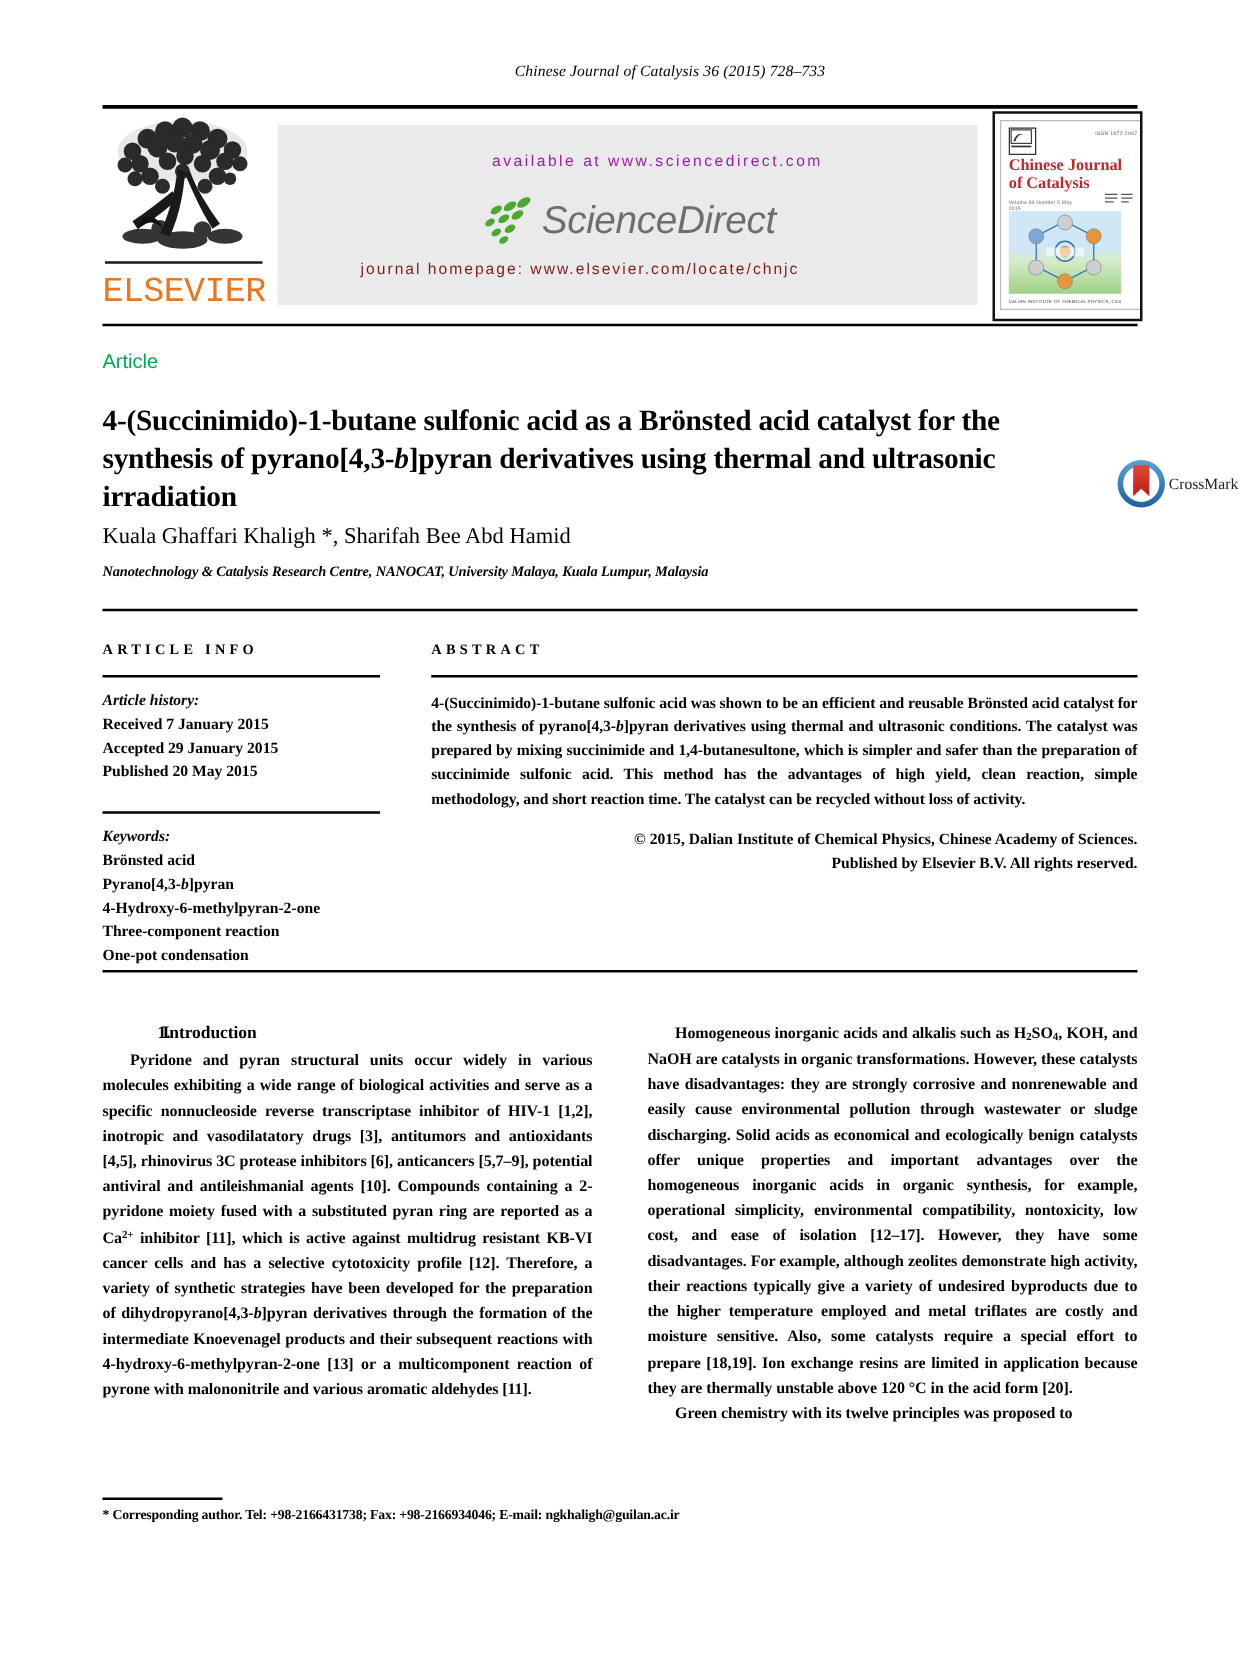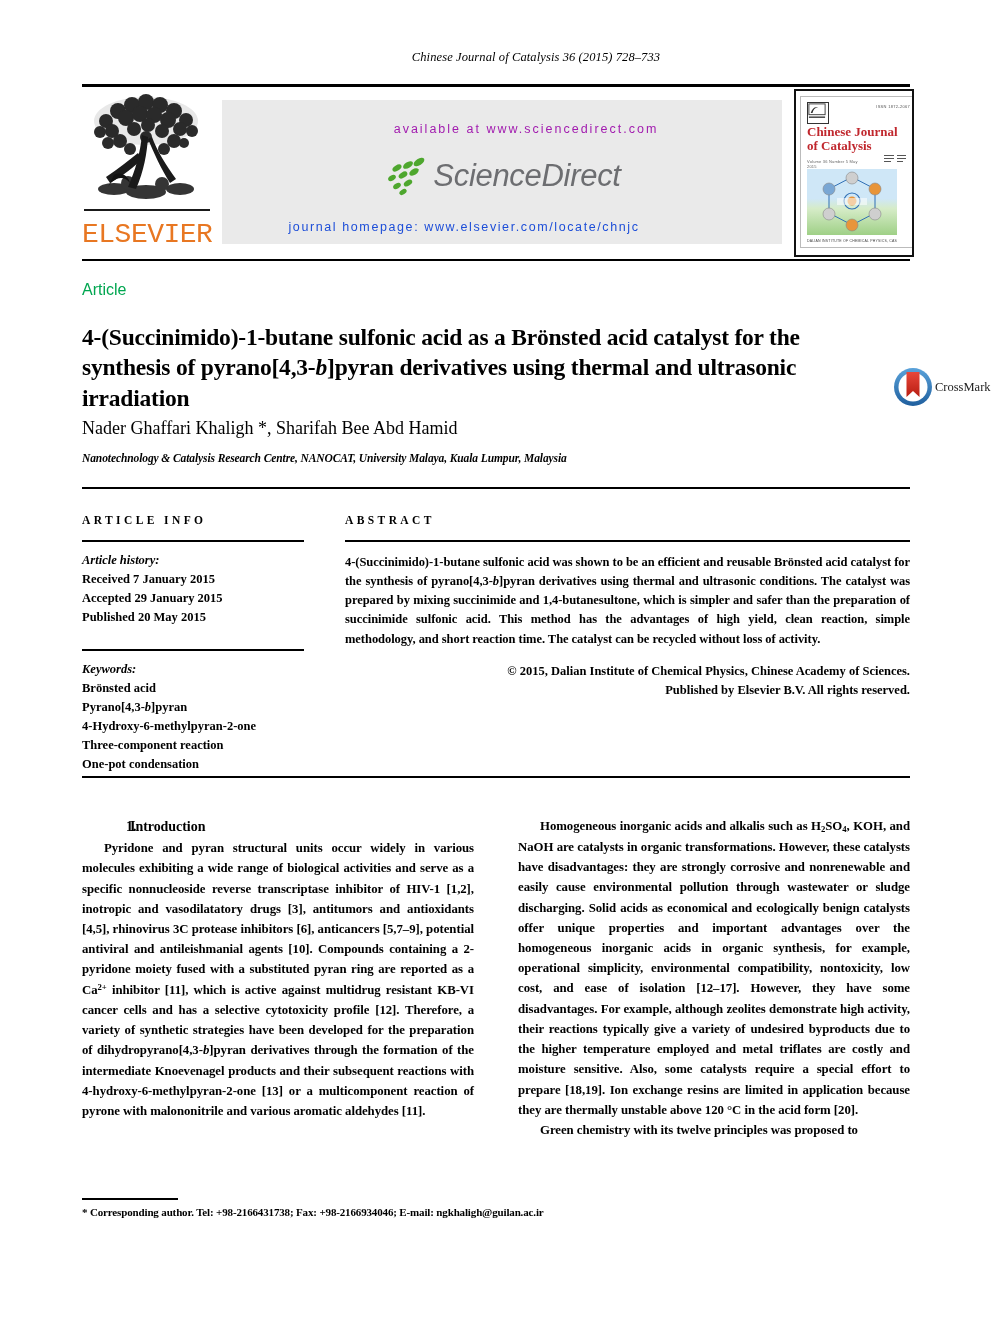--- a/index.html
+++ b/index.html
@@ -111,27 +111,27 @@
   }
   .sd-leaves { width: 46px; height: 40px; margin-right: 4px; }
   .sd-word {
     font-family: "Liberation Sans", sans-serif;
     font-size: 31px;
     letter-spacing: -0.3px;
     color: #6d6e71;
   }
   .sd-homepage {
     position: absolute;
-    left: 0; top: 120px;
+    left: 0; top: 108px;
     width: 484px;
     text-align: center;
     font-family: "Liberation Sans", sans-serif;
     font-size: 12.5px;
     letter-spacing: 1.6px;
-    color: #1d4ed8;
+    color: #7f1d1d;
   }
 
   .cover {
     position: absolute;
     left: 712px; top: 0px;
     width: 116px;
     height: 164px;
     border: 2px solid #111;
     background: #fff;
     overflow: hidden;
@@ -490,21 +490,21 @@
           </linearGradient>
         </defs>
         <circle cx="20" cy="20" r="19" fill="url(#cmblue)"></circle>
         <circle cx="20" cy="20" r="14.5" fill="#ffffff"></circle>
         <path d="M13.5 5 L26.5 5 L26.5 30 L20 24 L13.5 30 Z" fill="url(#cmred)"></path>
       </svg>
     </span>
     <span class="crossmark-text">CrossMark</span>
   </div>
 
-  <div class="authors">Nader Ghaffari Khaligh *, Sharifah Bee Abd Hamid</div>
+  <div class="authors">Kuala Ghaffari Khaligh *, Sharifah Bee Abd Hamid</div>
   <div class="affiliation">Nanotechnology &amp; Catalysis Research Centre, NANOCAT, University Malaya, Kuala Lumpur, Malaysia</div>
 
   <div class="rule-after-authors"></div>
 
   <div class="info-col">
     <div class="sec-head">ARTICLE INFO</div>
     <div class="thin-rule"></div>
     <div class="info-group">
       <div class="lbl">Article history:</div>
       <div class="ln">Received 7 January 2015</div>

